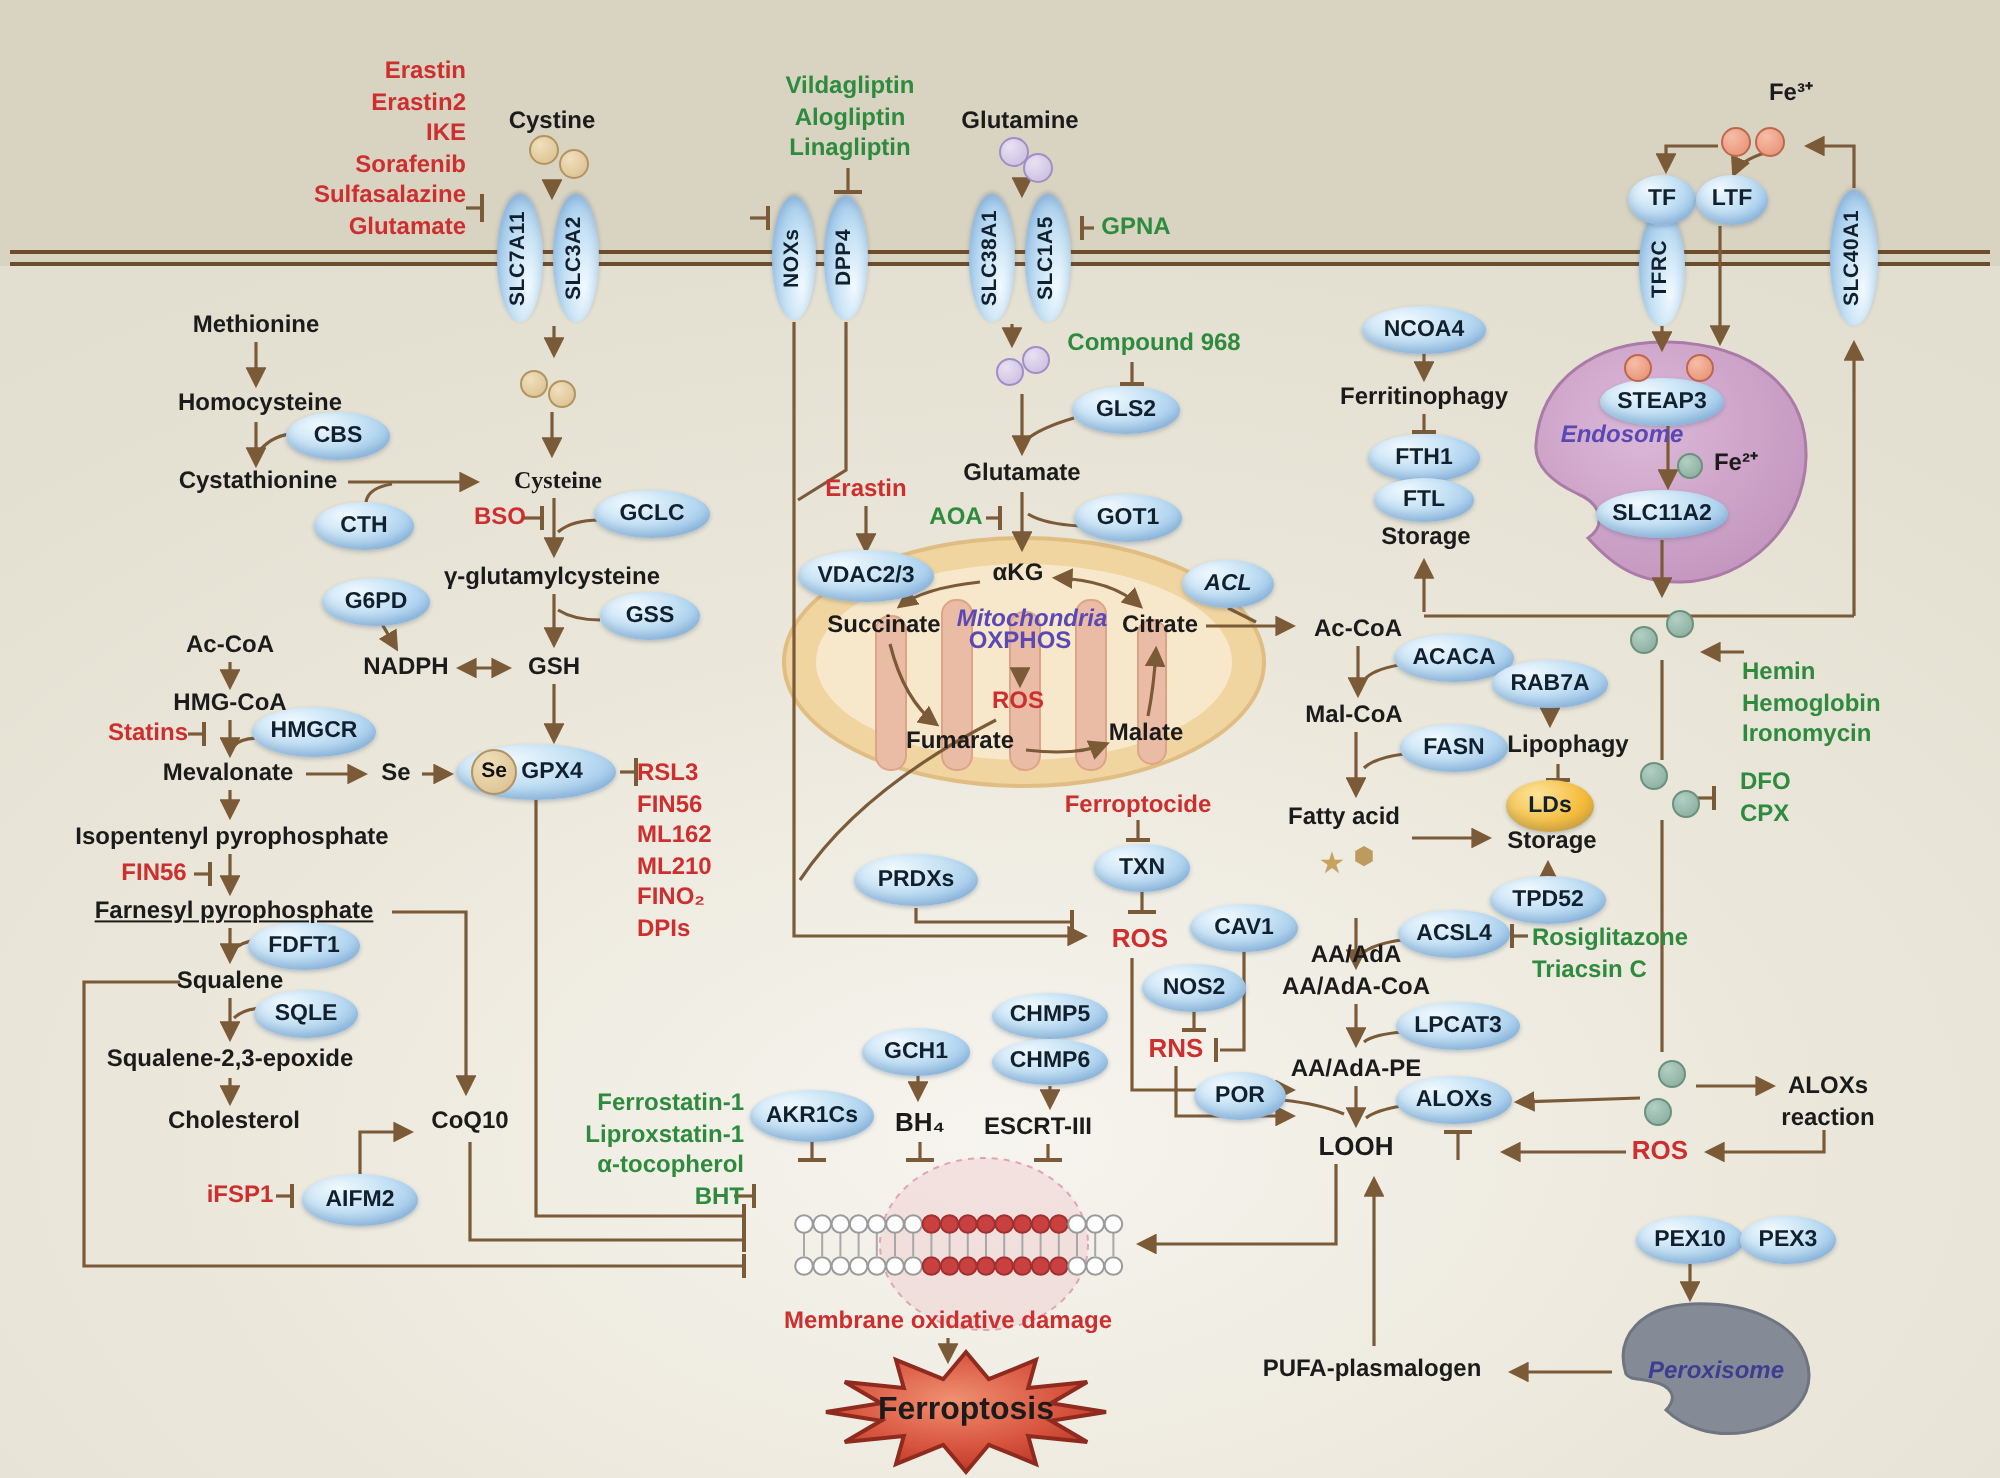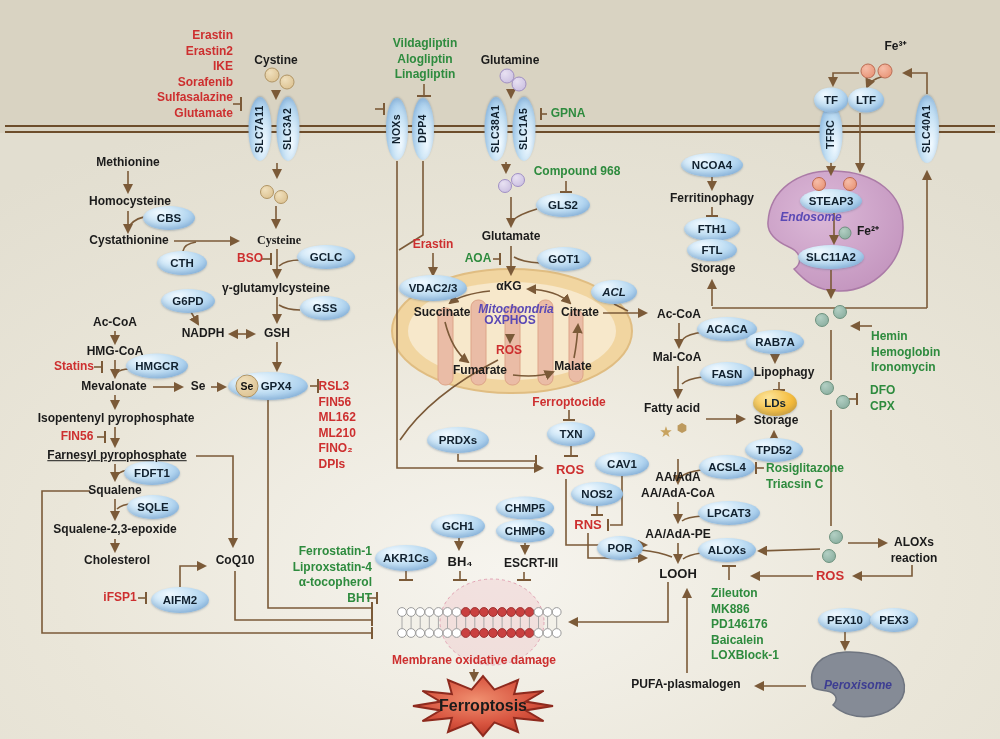--- a/index.html
+++ b/index.html
@@ -392,21 +392,21 @@
       <div class="node" style="left: 776px; top: 421px;">Storage</div>
       <div class="node" style="left: 678px; top: 478px;">AA/AdA</div>
       <div class="node" style="left: 678px; top: 494px;">AA/AdA-CoA</div>
       <div class="node" style="left: 678px; top: 535px;">AA/AdA-PE</div>
       <div class="node" style="left: 678px; top: 574px; font-size: 13px;">LOOH</div>
       <div class="node" style="left: 712px; top: 199px;">Ferritinophagy</div>
       <div class="node" style="left: 713px; top: 269px;">Storage</div>
       <div class="node" style="left: 914px; top: 551px;">ALOXs
 reaction</div>
       <div class="node" style="left: 460px; top: 562px; font-size: 13px;">BH₄</div>
-      <div class="node" style="left: 524px; top: 564px; padding-left: 14px;">ESCRT-III</div>
+      <div class="node" style="left: 512px; top: 564px; padding-left: 14px;">ESCRT-III</div>
       <div class="node" style="left: 686px; top: 685px;">PUFA-plasmalogen</div>
       <div class="node" style="left: 868px; top: 232px;">Fe²⁺</div>
       <div class="node" style="left: 483px; top: 706px; font-size: 16px;">Ferroptosis</div>
       <div class="node red ta-r" style="left: 178px; top: 75px; width: 110px;">Erastin
 Erastin2
 IKE
 Sorafenib
 Sulfasalazine
 Glutamate</div>
       <div class="node red" style="left: 250px; top: 259px;">BSO</div>
@@ -433,28 +433,23 @@
       <div class="node green" style="left: 577px; top: 172px;">Compound 968</div>
       <div class="node green" style="left: 478px; top: 259px;">AOA</div>
       <div class="node green ta-l" style="left: 917px; top: 352px; width: 92px;">Hemin
 Hemoglobin
 Ironomycin</div>
       <div class="node green ta-l" style="left: 893px; top: 399px; width: 46px;">DFO
 CPX</div>
       <div class="node green ta-l" style="left: 812px; top: 477px; width: 92px;">Rosiglitazone
 Triacsin C</div>
       <div class="node green ta-r" style="left: 328px; top: 575px; width: 88px;">Ferrostatin-1
-Liproxstatin-4
+Liproxstatin-1
 α-tocopherol
 BHT</div>
-      <div class="node green ta-l" style="left: 759px; top: 625px; width: 96px;">Zileuton
-MK886
-PD146176
-Baicalein
-LOXBlock-1</div>
       <div class="node purple-i" style="left: 516px; top: 310px;">Mitochondria</div>
       <div class="node purple-b" style="left: 510px; top: 321px;">OXPHOS</div>
       <div class="node purple-i" style="left: 811px; top: 218px;">Endosome</div>
       <div class="node navy-i" style="left: 858px; top: 686px;">Peroxisome</div>
       <div class="node circ tan" style="left: 272px; top: 75px; width: 13px; height: 13px;"></div>
       <div class="node circ tan" style="left: 287px; top: 82px; width: 13px; height: 13px;"></div>
       <div class="node circ tan" style="left: 267px; top: 192px; width: 12px; height: 12px;"></div>
       <div class="node circ tan" style="left: 281px; top: 197px; width: 12px; height: 12px;"></div>
       <div class="node circ lav" style="left: 507px; top: 76px; width: 13px; height: 13px;"></div>
       <div class="node circ lav" style="left: 519px; top: 84px; width: 13px; height: 13px;"></div>

